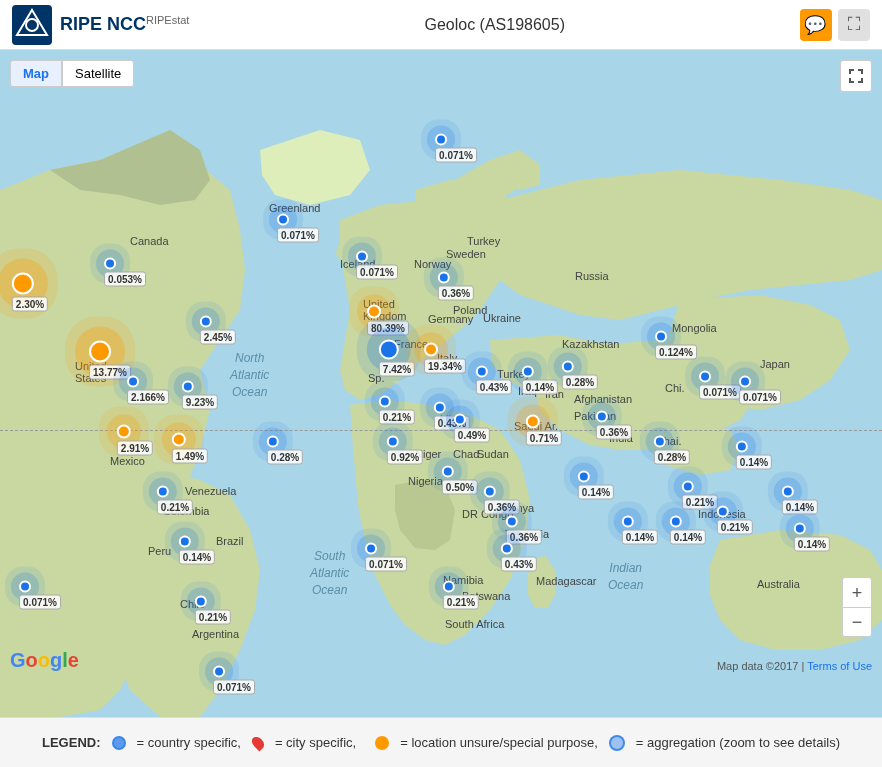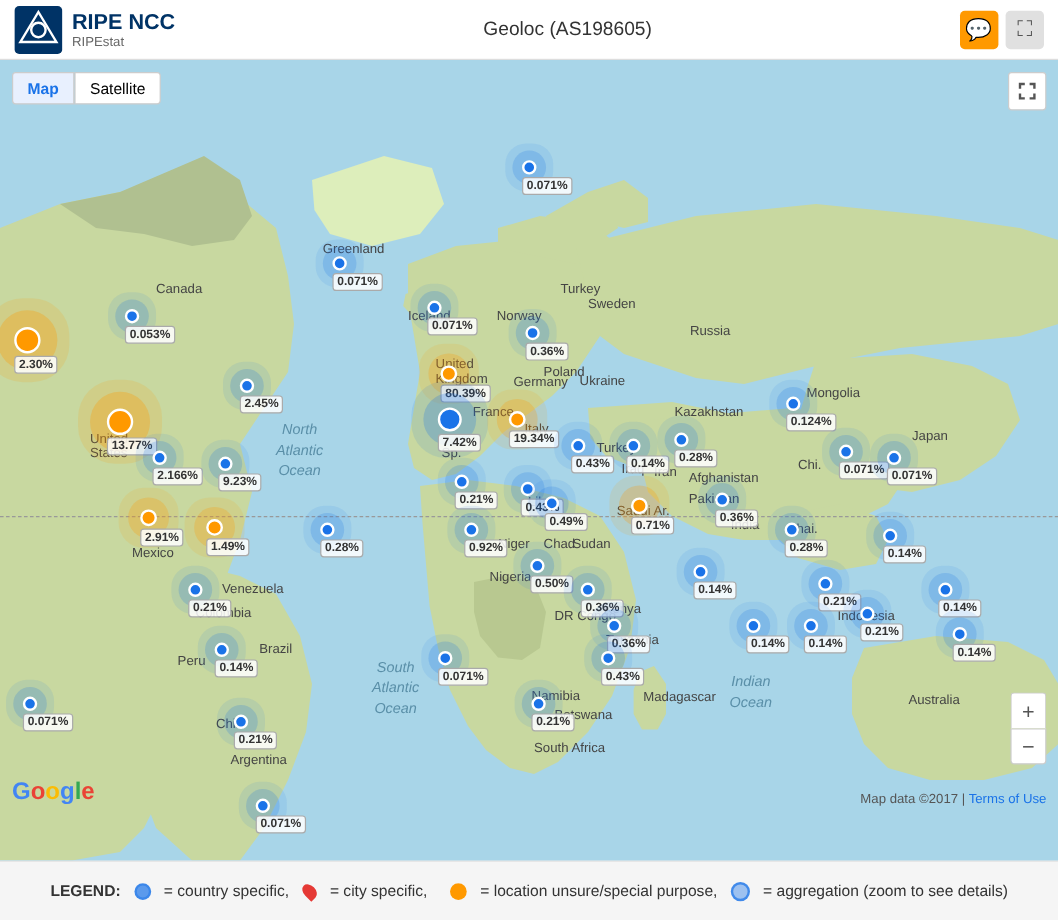--- a/index.html
+++ b/index.html
@@ -21,21 +21,21 @@
       gap: 8px;
     }
 
     #logo-icon {
       width: 40px;
       height: 40px;
     }
 
     #logo-text {
       display: flex;
-      flex-direction: column;
+      flex-direction: row;
     }
 
     #logo-title {
       font-size: 18px;
       font-weight: bold;
       color: #003366;
     }
 
     #logo-sub {
       font-size: 11px;
@@ -373,21 +373,21 @@
       <path d="M1 1h5v2H3v3H1V1zm9 0h5v5h-2V3h-3V1zM1 10h2v3h3v2H1v-5zm12 3h-3v2h5v-5h-2v3z" fill="#555"></path>
     </svg>
   </button>
 
   <span class="country-label" style="left:130px;top:185px;">Canada</span>
   <span class="country-label" style="left:75px;top:310px;">United<br>States</span>
   <span class="country-label" style="left:110px;top:405px;">Mexico</span>
   <span class="country-label" style="left:269px;top:152px;">Greenland</span>
   <span class="country-label" style="left:340px;top:208px;">Iceland</span>
   <span class="country-label" style="left:414px;top:208px;">Norway</span>
-  <span class="country-label" style="left:446px;top:198px;margin-left:44px;">Sweden</span>
+  <span class="country-label" style="left:446px;top:198px;">Sweden</span>
   <span class="country-label" style="left:467px;top:185px;">Turkey</span>
   <span class="country-label" style="left:575px;top:220px;">Russia</span>
   <span class="country-label" style="left:363px;top:248px;">United<br>Kingdom</span>
   <span class="country-label" style="left:394px;top:288px;">France</span>
   <span class="country-label" style="left:368px;top:322px;">Sp.</span>
   <span class="country-label" style="left:428px;top:263px;">Germany</span>
   <span class="country-label" style="left:453px;top:254px;">Poland</span>
   <span class="country-label" style="left:483px;top:262px;">Ukraine</span>
   <span class="country-label" style="left:437px;top:302px;">Italy</span>
   <span class="country-label" style="left:497px;top:318px;">Turkey</span>
@@ -501,21 +501,21 @@
         <span class="marker-label">0.071%</span>
       </div>
       <div class="marker" style="left: 388px; top: 270px;">
         <div class="orange-dot xlarge"></div>
         <span class="marker-label">80.39%</span>
       </div>
       <div class="marker" style="left: 456px; top: 236px;">
         <div class="blue-dot"></div>
         <span class="marker-label">0.36%</span>
       </div>
-      <div class="marker" style="left: 383px; top: 308px; text-align: right;">
+      <div class="marker" style="left: 397px; top: 308px; text-align: right;">
         <div class="blue-dot large"></div>
         <span class="marker-label">7.42%</span>
       </div>
       <div class="marker" style="left: 445px; top: 308px;">
         <div class="orange-dot xlarge"></div>
         <span class="marker-label">19.34%</span>
       </div>
       <div class="marker" style="left: 397px; top: 360px;">
         <div class="blue-dot"></div>
         <span class="marker-label">0.21%</span>

